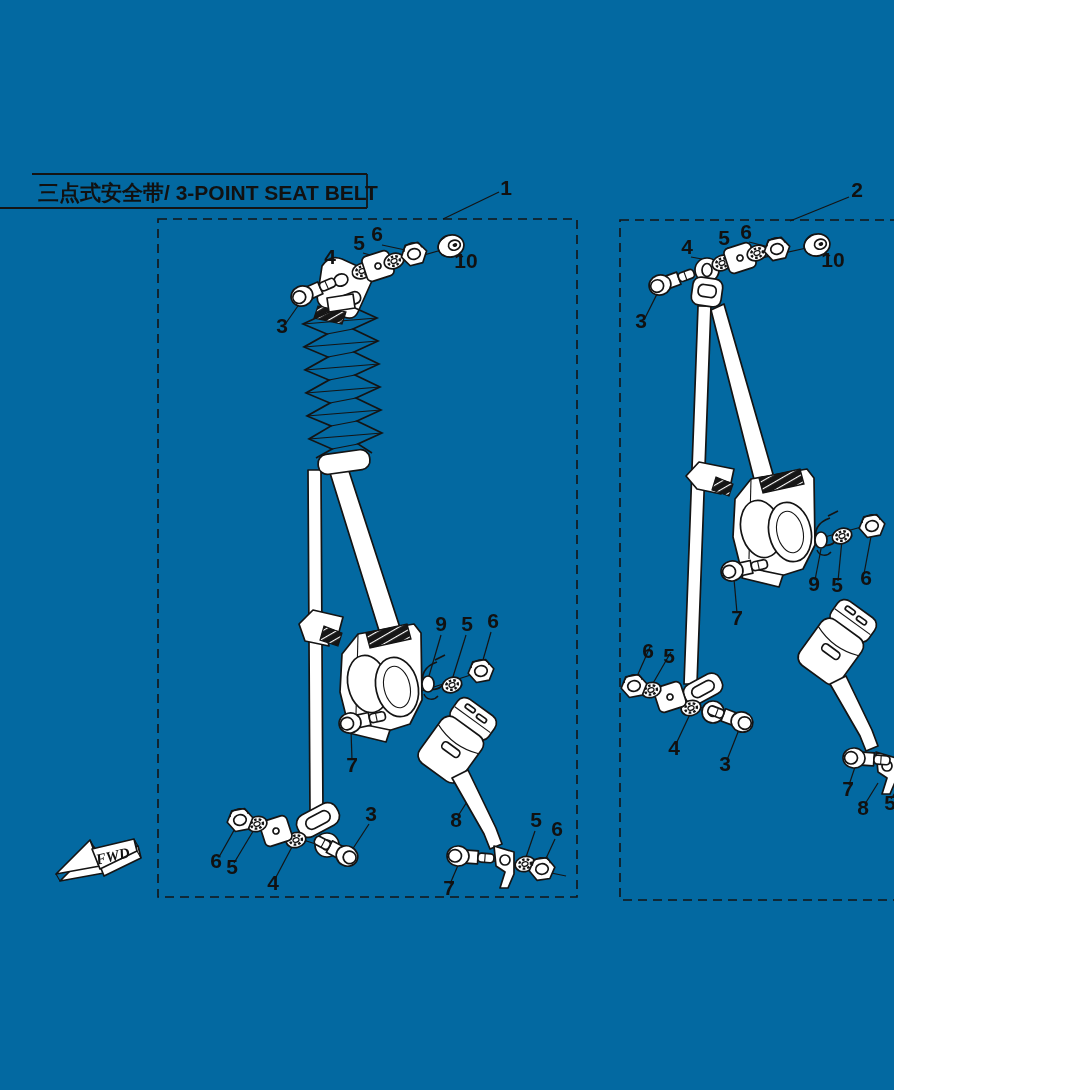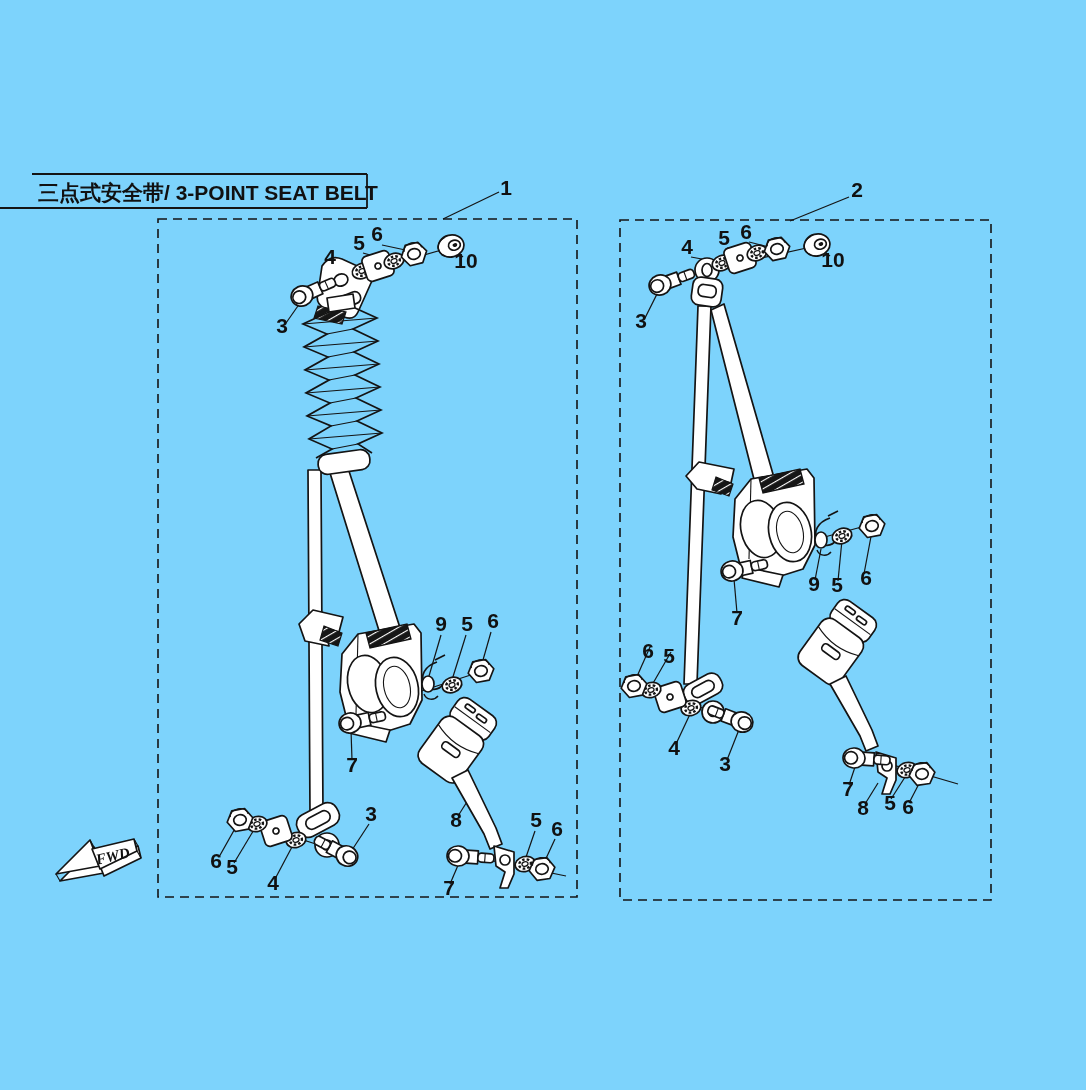--- a/index.html
+++ b/index.html
@@ -1,16 +1,16 @@
 <!DOCTYPE html>
 <html><head>
 <meta charset="utf-8">
 <style>
   html,body{margin:0;padding:0;background:#fff;}
-  .stage{position:relative;width:1086px;height:1090px;background:#7dd3fc;overflow:hidden;}
+  .stage{position:relative;width:894px;height:1090px;background:#0369a1;overflow:hidden;}
   svg{display:block;}
   .ln{stroke:#141414;fill:none;}
   .part{fill:#ffffff;stroke:#141414;stroke-width:1.7;stroke-linejoin:round;}
   .thin{stroke:#141414;stroke-width:1.1;fill:none;}
   .leader{stroke:#141414;stroke-width:1.2;fill:none;}
   .num{font:bold 21px "Liberation Sans", sans-serif;fill:#111;}
   .title-text{font:bold 21px "Liberation Sans", sans-serif;fill:#111;}
   .fwd-text{font:italic bold 15px "Liberation Serif", serif;fill:#111;}
 </style>
 </head>

